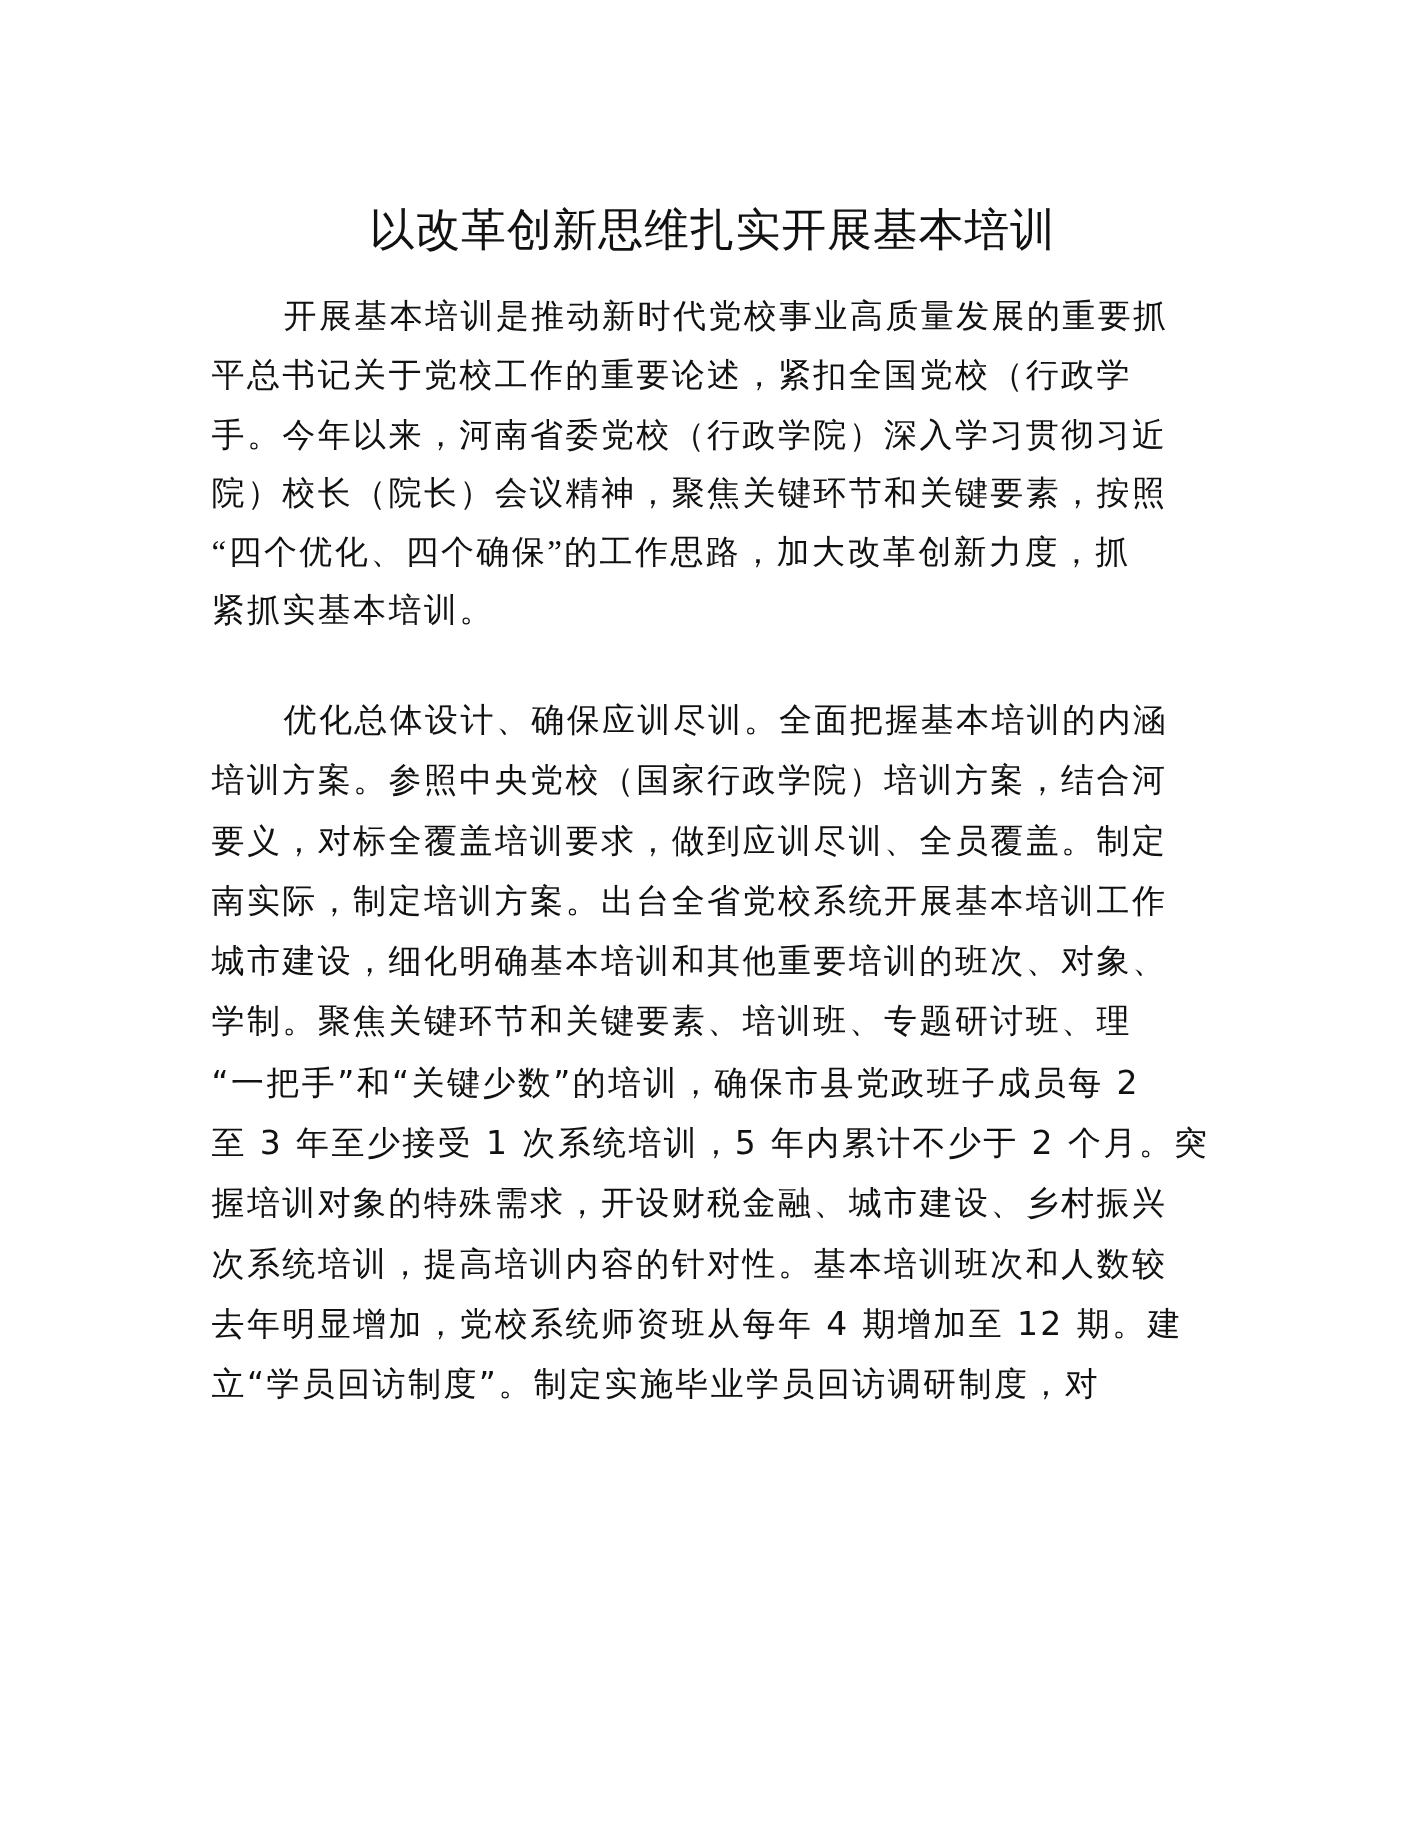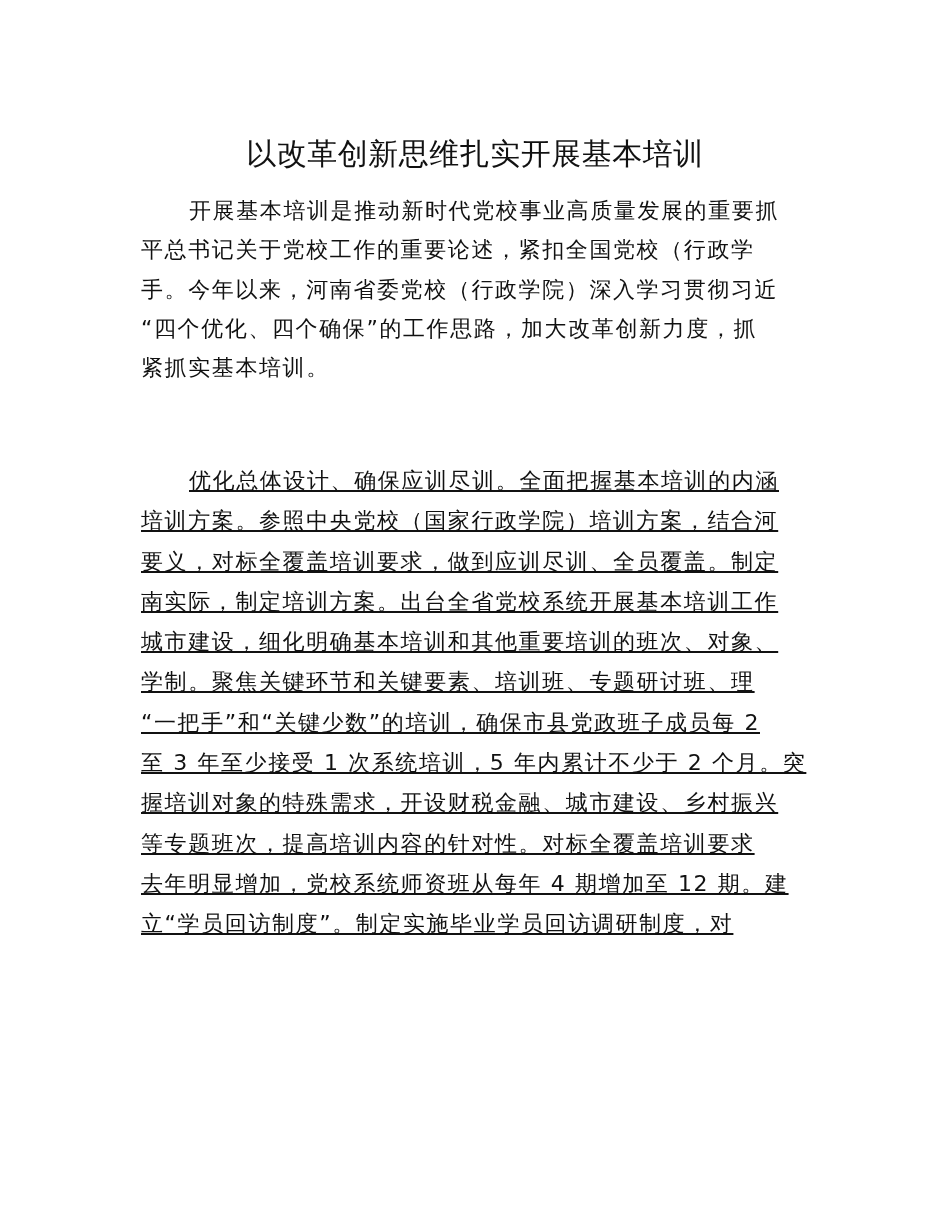--- a/index.html
+++ b/index.html
@@ -36,60 +36,60 @@
       color: #111111;
       margin: 0;
       font-weight: normal;
     }
     .paragraph {
       position: absolute;
       left: 141px;
       width: 700px;
       margin: 0;
     }
-    .p1 { top: 171px; }
+    .p1 { top: 171px; font-family: Liberation Serif, serif; }
     .p2 { top: 441px; }
     .line {
       display: block;
       white-space: nowrap;
       font-size: 22px;
       height: 39.3px;
       line-height: 39.3px;
       letter-spacing: 1.6px;
     }
     .p2 .line {
       height: 40.3px;
       line-height: 40.3px;
-      text-decoration: underline;
     }
     .line.indent {
       padding-left: 48px;
     }
   </style>
 </head>
 <body>
 
 <div class="page">
   <h1 class="title">以改革创新思维扎实开展基本培训</h1>
 
   <div class="paragraph p1">
     <span class="line indent">开展基本培训是推动新时代党校事业高质量发展的重要抓</span>
     <span class="line">平总书记关于党校工作的重要论述，紧扣全国党校（行政学</span>
     <span class="line">手。今年以来，河南省委党校（行政学院）深入学习贯彻习近</span>
+    <span class="line">院）校长（院长）会议精神，聚焦关键环节和关键要素，按照</span>
     <span class="line">“四个优化、四个确保”的工作思路，加大改革创新力度，抓</span>
     <span class="line">紧抓实基本培训。</span>
   </div>
 
   <div class="paragraph p2">
     <span class="line indent">优化总体设计、确保应训尽训。全面把握基本培训的内涵</span>
     <span class="line">培训方案。参照中央党校（国家行政学院）培训方案，结合河</span>
     <span class="line">要义，对标全覆盖培训要求，做到应训尽训、全员覆盖。制定</span>
     <span class="line">南实际，制定培训方案。出台全省党校系统开展基本培训工作</span>
     <span class="line">城市建设，细化明确基本培训和其他重要培训的班次、对象、</span>
     <span class="line">学制。聚焦关键环节和关键要素、培训班、专题研讨班、理</span>
     <span class="line">“一把手”和“关键少数”的培训，确保市县党政班子成员每 2</span>
     <span class="line">至 3 年至少接受 1 次系统培训，5 年内累计不少于 2 个月。突</span>
     <span class="line">握培训对象的特殊需求，开设财税金融、城市建设、乡村振兴</span>
-    <span class="line">等专题班次，提高培训内容的针对性。对标全覆盖培训要求</span>
+    <span class="line">次系统培训，提高培训内容的针对性。基本培训班次和人数较</span>
     <span class="line">去年明显增加，党校系统师资班从每年 4 期增加至 12 期。建</span>
     <span class="line">立“学员回访制度”。制定实施毕业学员回访调研制度，对</span>
   </div>
 </div>
 
 </body></html>

